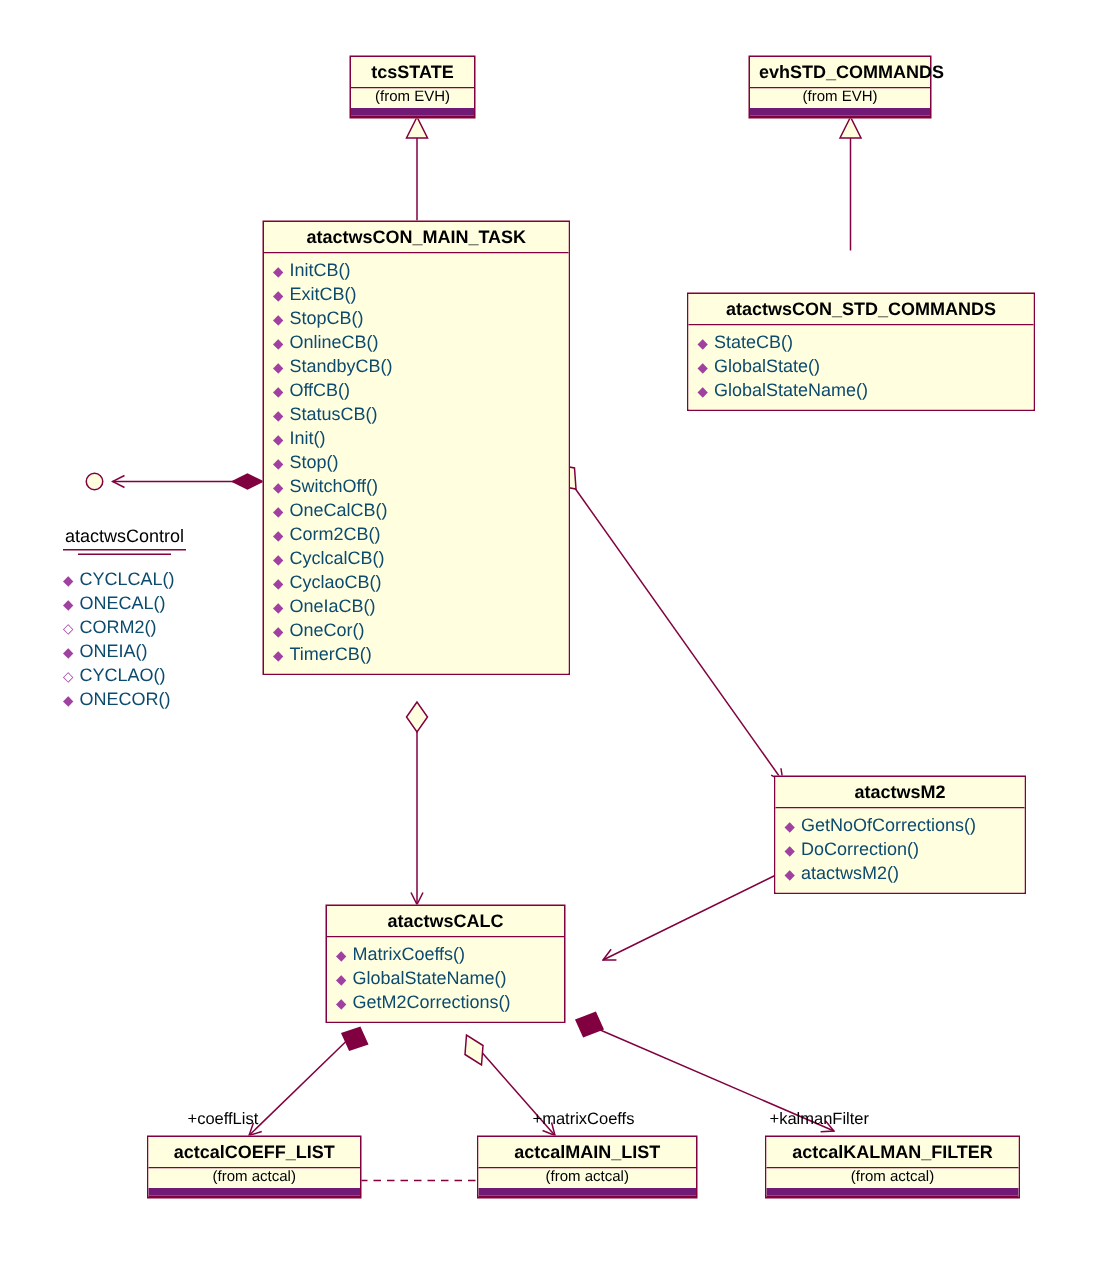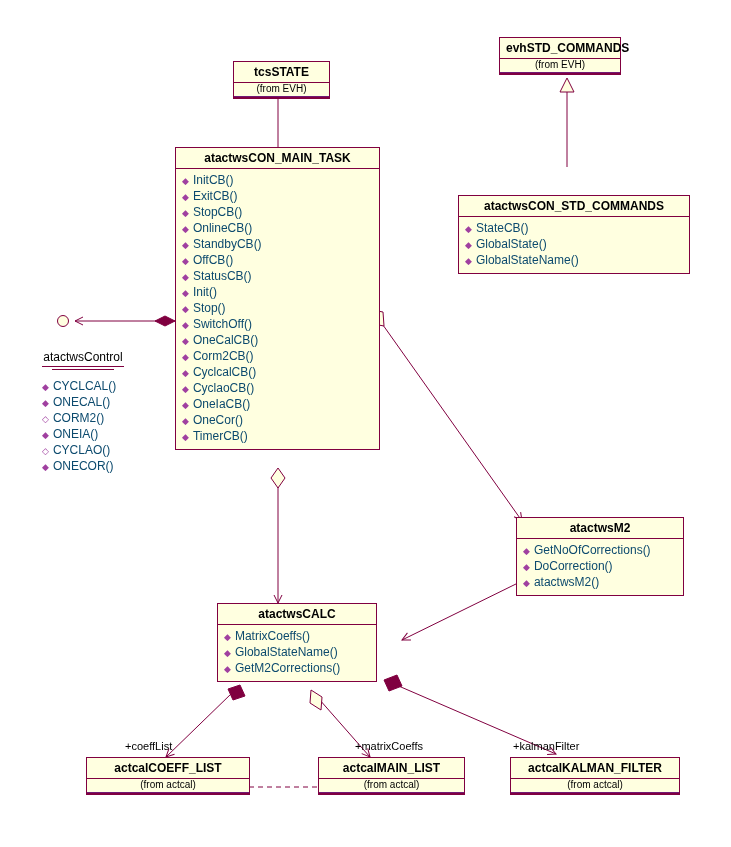--- a/index.html
+++ b/index.html
@@ -26,21 +26,21 @@
     border-bottom: 1px solid #800040;
     background: #ffffe0;
     color: #000;
     font-size: 12px;
   }
   .box-sub {
     text-align: center;
     font-size: 10px;
     padding-bottom: 2px;
     color: #000;
-    border-bottom: 1px solid #701a75;
+    border-bottom: 5px solid #701a75;
     background: #ffffe0;
   }
   .box-section-sep {
     border-top: 1px solid #800040;
     height: 0;
   }
   .box-body {
     padding: 3px 4px 5px 4px;
     background: #ffffe0;
   }
@@ -132,21 +132,21 @@
 
   <line x1="319" y1="699" x2="370" y2="757" stroke="#800040" stroke-width="1" marker-end="url(#arrow)"></line>
   <polygon points="311,690 310,703 321,710 322,697" fill="#ffffe0" stroke="#800040"></polygon>
 
   <line x1="394" y1="684" x2="556" y2="754" stroke="#800040" stroke-width="1" marker-end="url(#arrow)"></line>
   <polygon points="384,680 389,691 402,686 397,675" fill="#800040" stroke="#800040"></polygon>
 
   <line x1="317" y1="787" x2="230" y2="787" stroke="#800040" stroke-width="1" stroke-dasharray="5,4" marker-end="url(#arrow)"></line>
 </svg>
 
-<div class="box" style="left:233px; top:37px; width:97px;margin-top:24px;">
+<div class="box" style="left:233px; top:37px; width:84px;">
   <div class="box-title">tcsSTATE</div>
   <div class="box-sub">(from EVH)</div>
   <div class="box-section-sep"></div>
 </div>
 
 <div class="box" style="left:499px; top:37px; width:122px;">
   <div class="box-title">evhSTD_COMMANDS</div>
   <div class="box-sub">(from EVH)</div>
   <div class="box-section-sep"></div>
 </div>
@@ -212,21 +212,21 @@
     <div class="op">MatrixCoeffs()</div>
     <div class="op">GlobalStateName()</div>
     <div class="op">GetM2Corrections()</div>
   </div>
 </div>
 
 <div class="role-label" style="left:125px; top:740px;">+coeffList</div>
 <div class="role-label" style="left:355px; top:740px;">+matrixCoeffs</div>
 <div class="role-label" style="left:513px; top:740px;">+kalmanFilter</div>
 
-<div class="box" style="left:86px; top:757px; width:164px;">
+<div class="box" style="left:98px; top:757px; width:143px;">
   <div class="box-title">actcalCOEFF_LIST</div>
   <div class="box-sub">(from actcal)</div>
   <div class="box-section-sep"></div>
 </div>
 
 <div class="box" style="left:318px; top:757px; width:147px;">
   <div class="box-title">actcalMAIN_LIST</div>
   <div class="box-sub">(from actcal)</div>
   <div class="box-section-sep"></div>
 </div>

